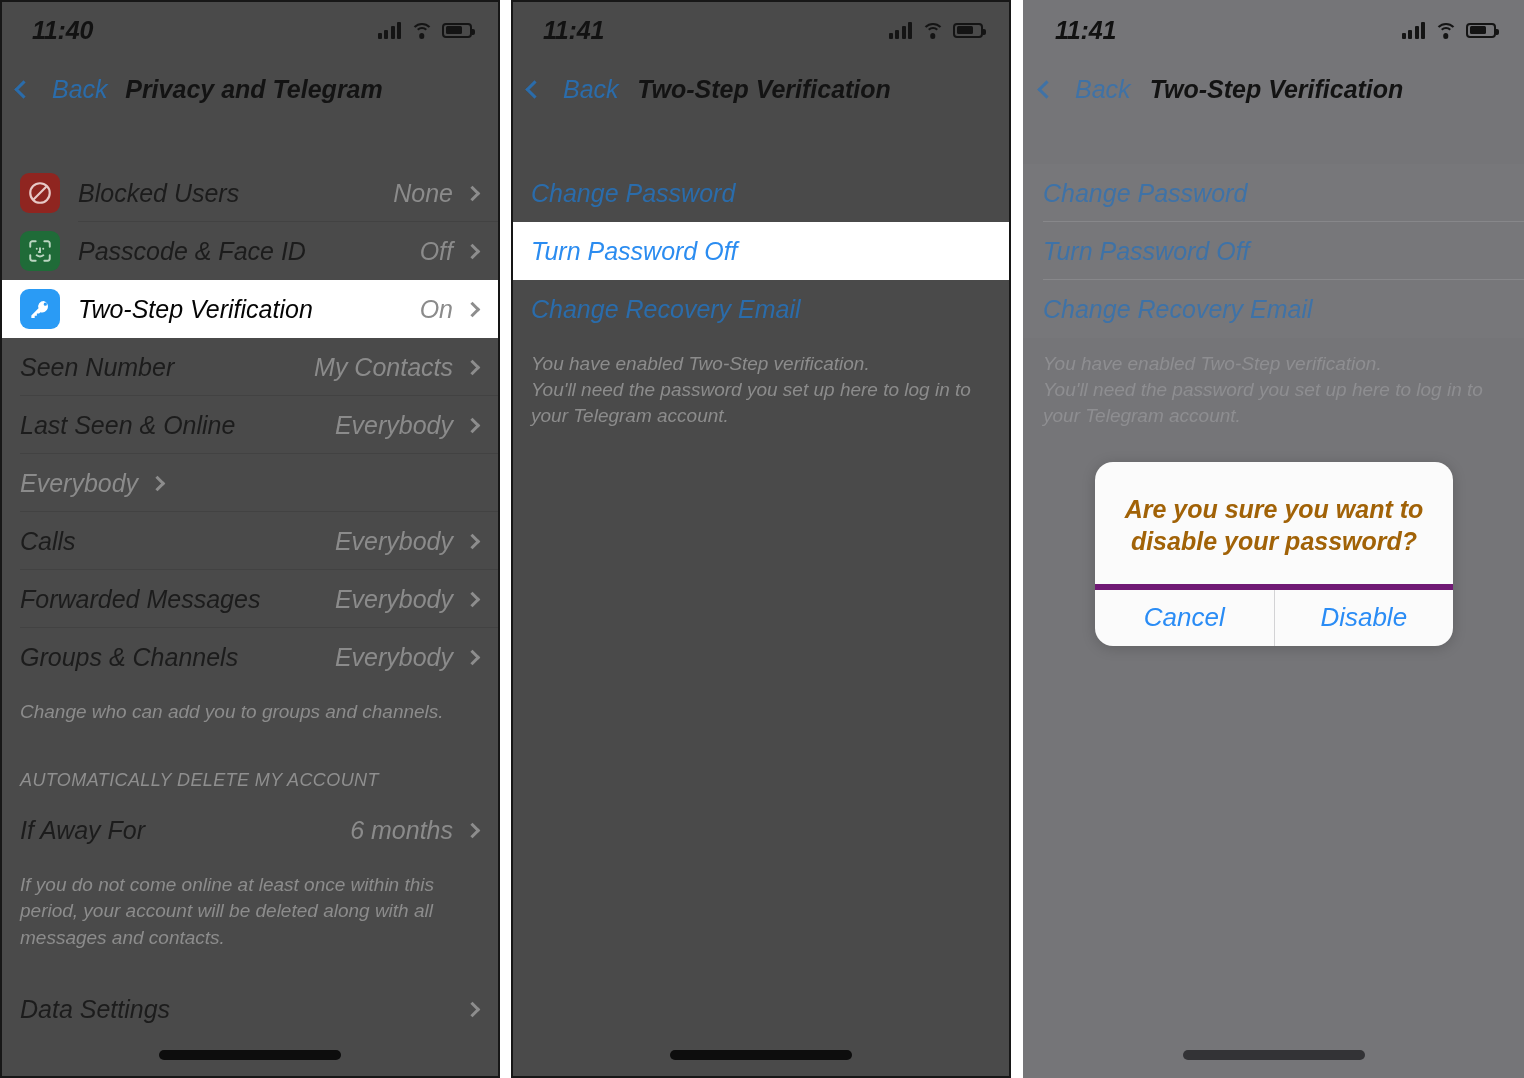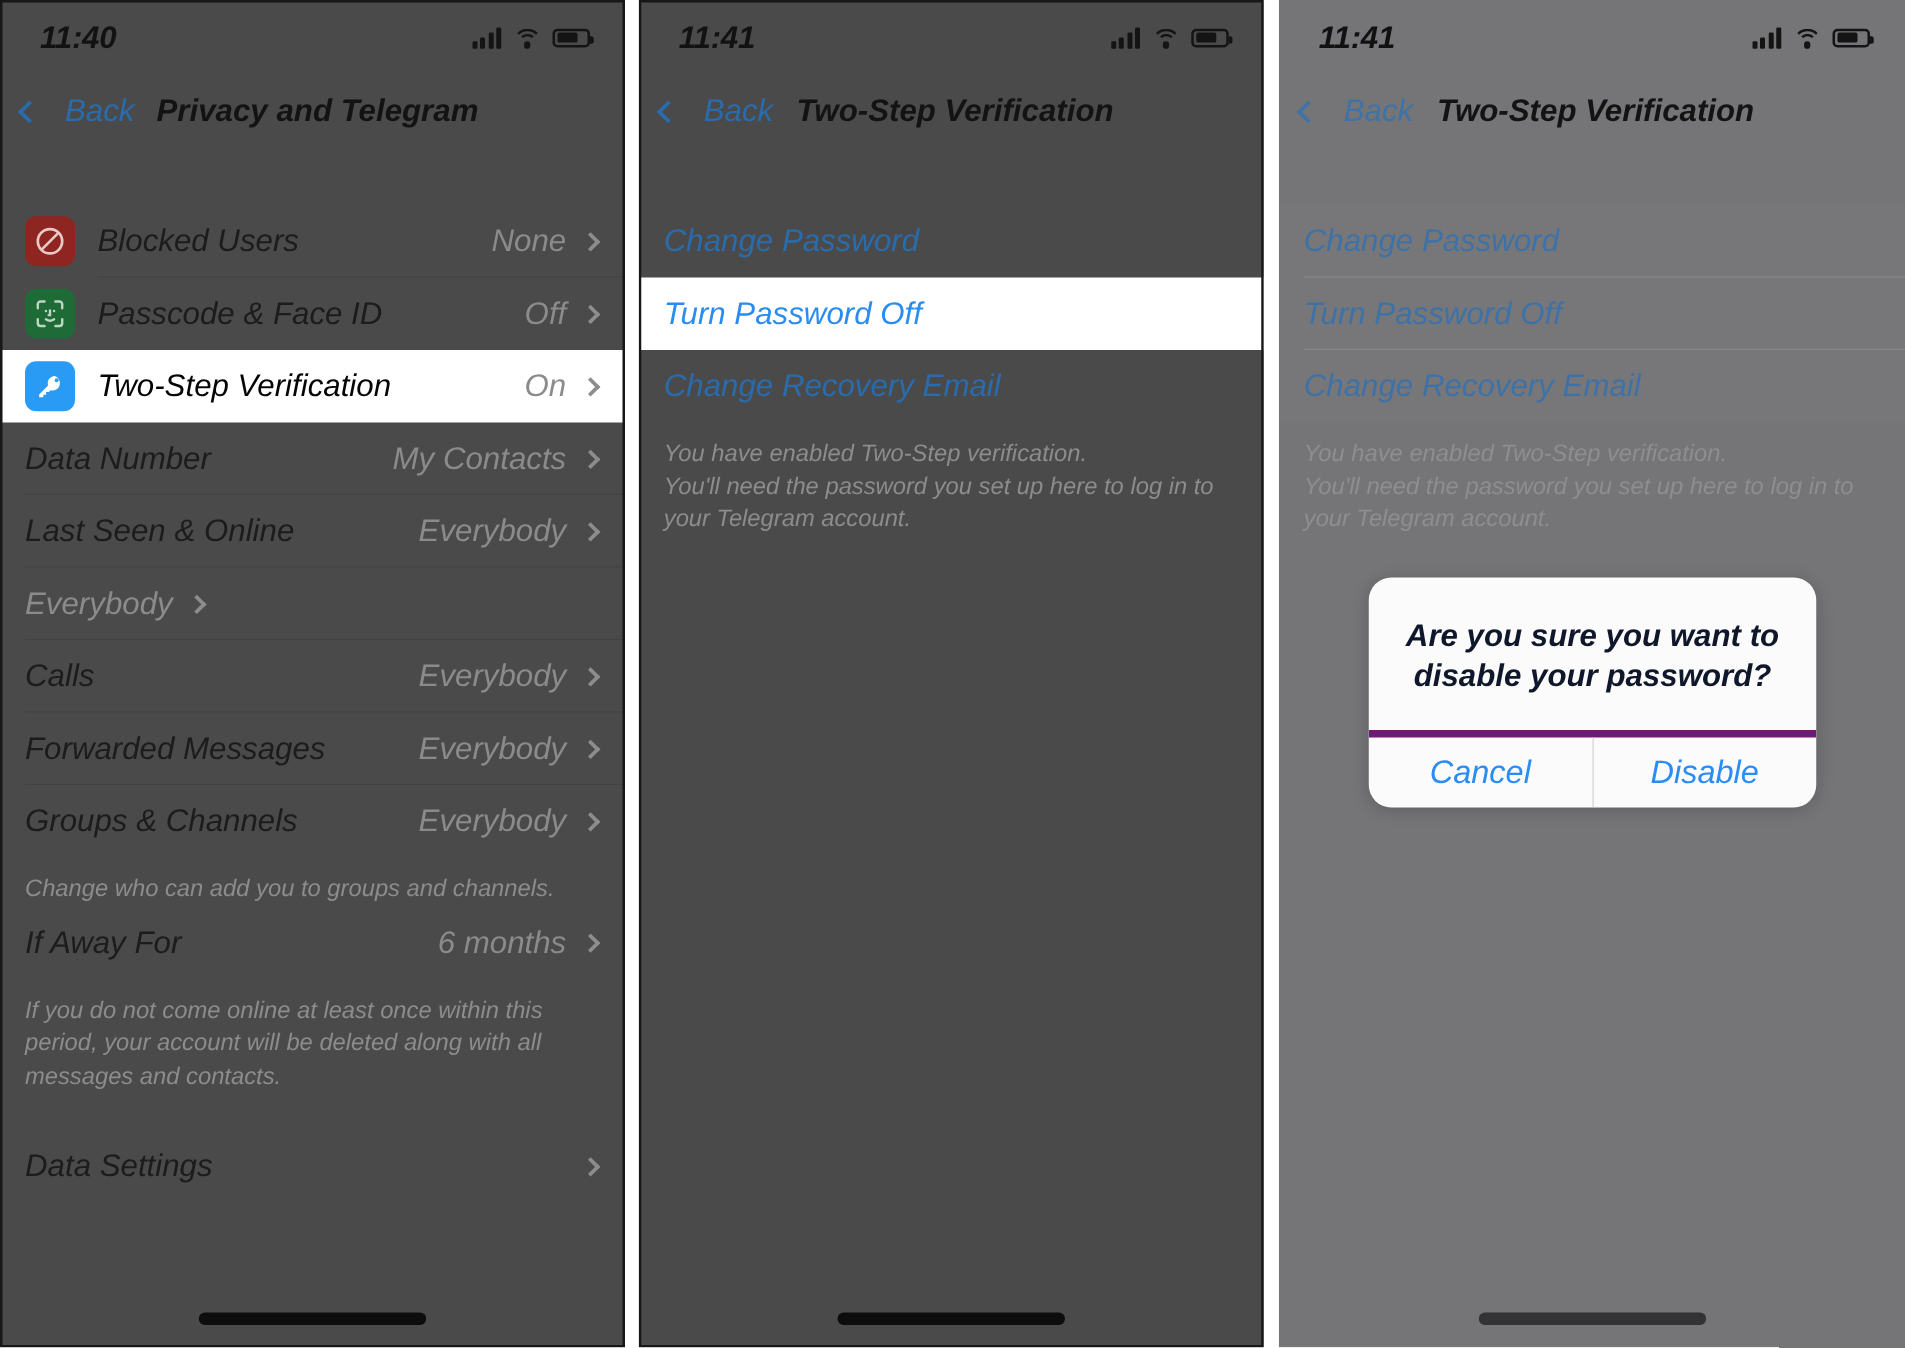--- a/index.html
+++ b/index.html
@@ -223,21 +223,21 @@
     background: #fbfbfb;
     border-radius: 18px;
     overflow: hidden;
     box-shadow: 0 2px 14px rgba(0,0,0,0.18);
   }
   .alert-body {
     padding: 32px 26px 26px 26px;
     text-align: center;
   }
   .alert-title {
-    font-size: 25px; font-weight: bold; color: #0f172a;
+    font-size: 25px; font-weight: bold; color: #a16207;
     line-height: 1.27;
   }
   .alert-actions {
     display: flex;
     border-top: 6px solid #701a75;
     height: 62px;
   }
   .alert-btn {
     flex: 1;
     display: flex; align-items: center; justify-content: center;
@@ -324,21 +324,21 @@
             </div>
             <div class="row-label">Two-Step Verification</div>
             <div class="row-value">On</div>
             <span class="chev-right"></span>
           </div>
         </div>
 
 
         <div class="group">
           <div class="row">
-            <div class="row-label">Data Number</div>
+            <div class="row-label">Seen Number</div>
             <div class="row-value">My Contacts</div>
             <span class="chev-right"></span>
           </div>
           <div class="row">
             <div class="row-label">Last Seen &amp; Online</div>
             <div class="row-value">Everybody</div>
             <span class="chev-right"></span>
           </div>
           <div class="row">
             <div class="row-value">Everybody</div>
@@ -356,20 +356,21 @@
           </div>
           <div class="row noline">
             <div class="row-label">Groups &amp; Channels</div>
             <div class="row-value">Everybody</div>
             <span class="chev-right"></span>
           </div>
         </div>
 
         <div class="footer-note">Change who can add you to groups and channels.</div>
 
+        <div class="section-header" style="height:76px;">AUTOMATICALLY DELETE MY ACCOUNT</div>
 
         <div class="group">
           <div class="row noline">
             <div class="row-label">If Away For</div>
             <div class="row-value">6 months</div>
             <span class="chev-right"></span>
           </div>
         </div>
 
         <div class="footer-note">If you do not come online at least once within this period, your account will be deleted along with all messages and contacts.</div>

